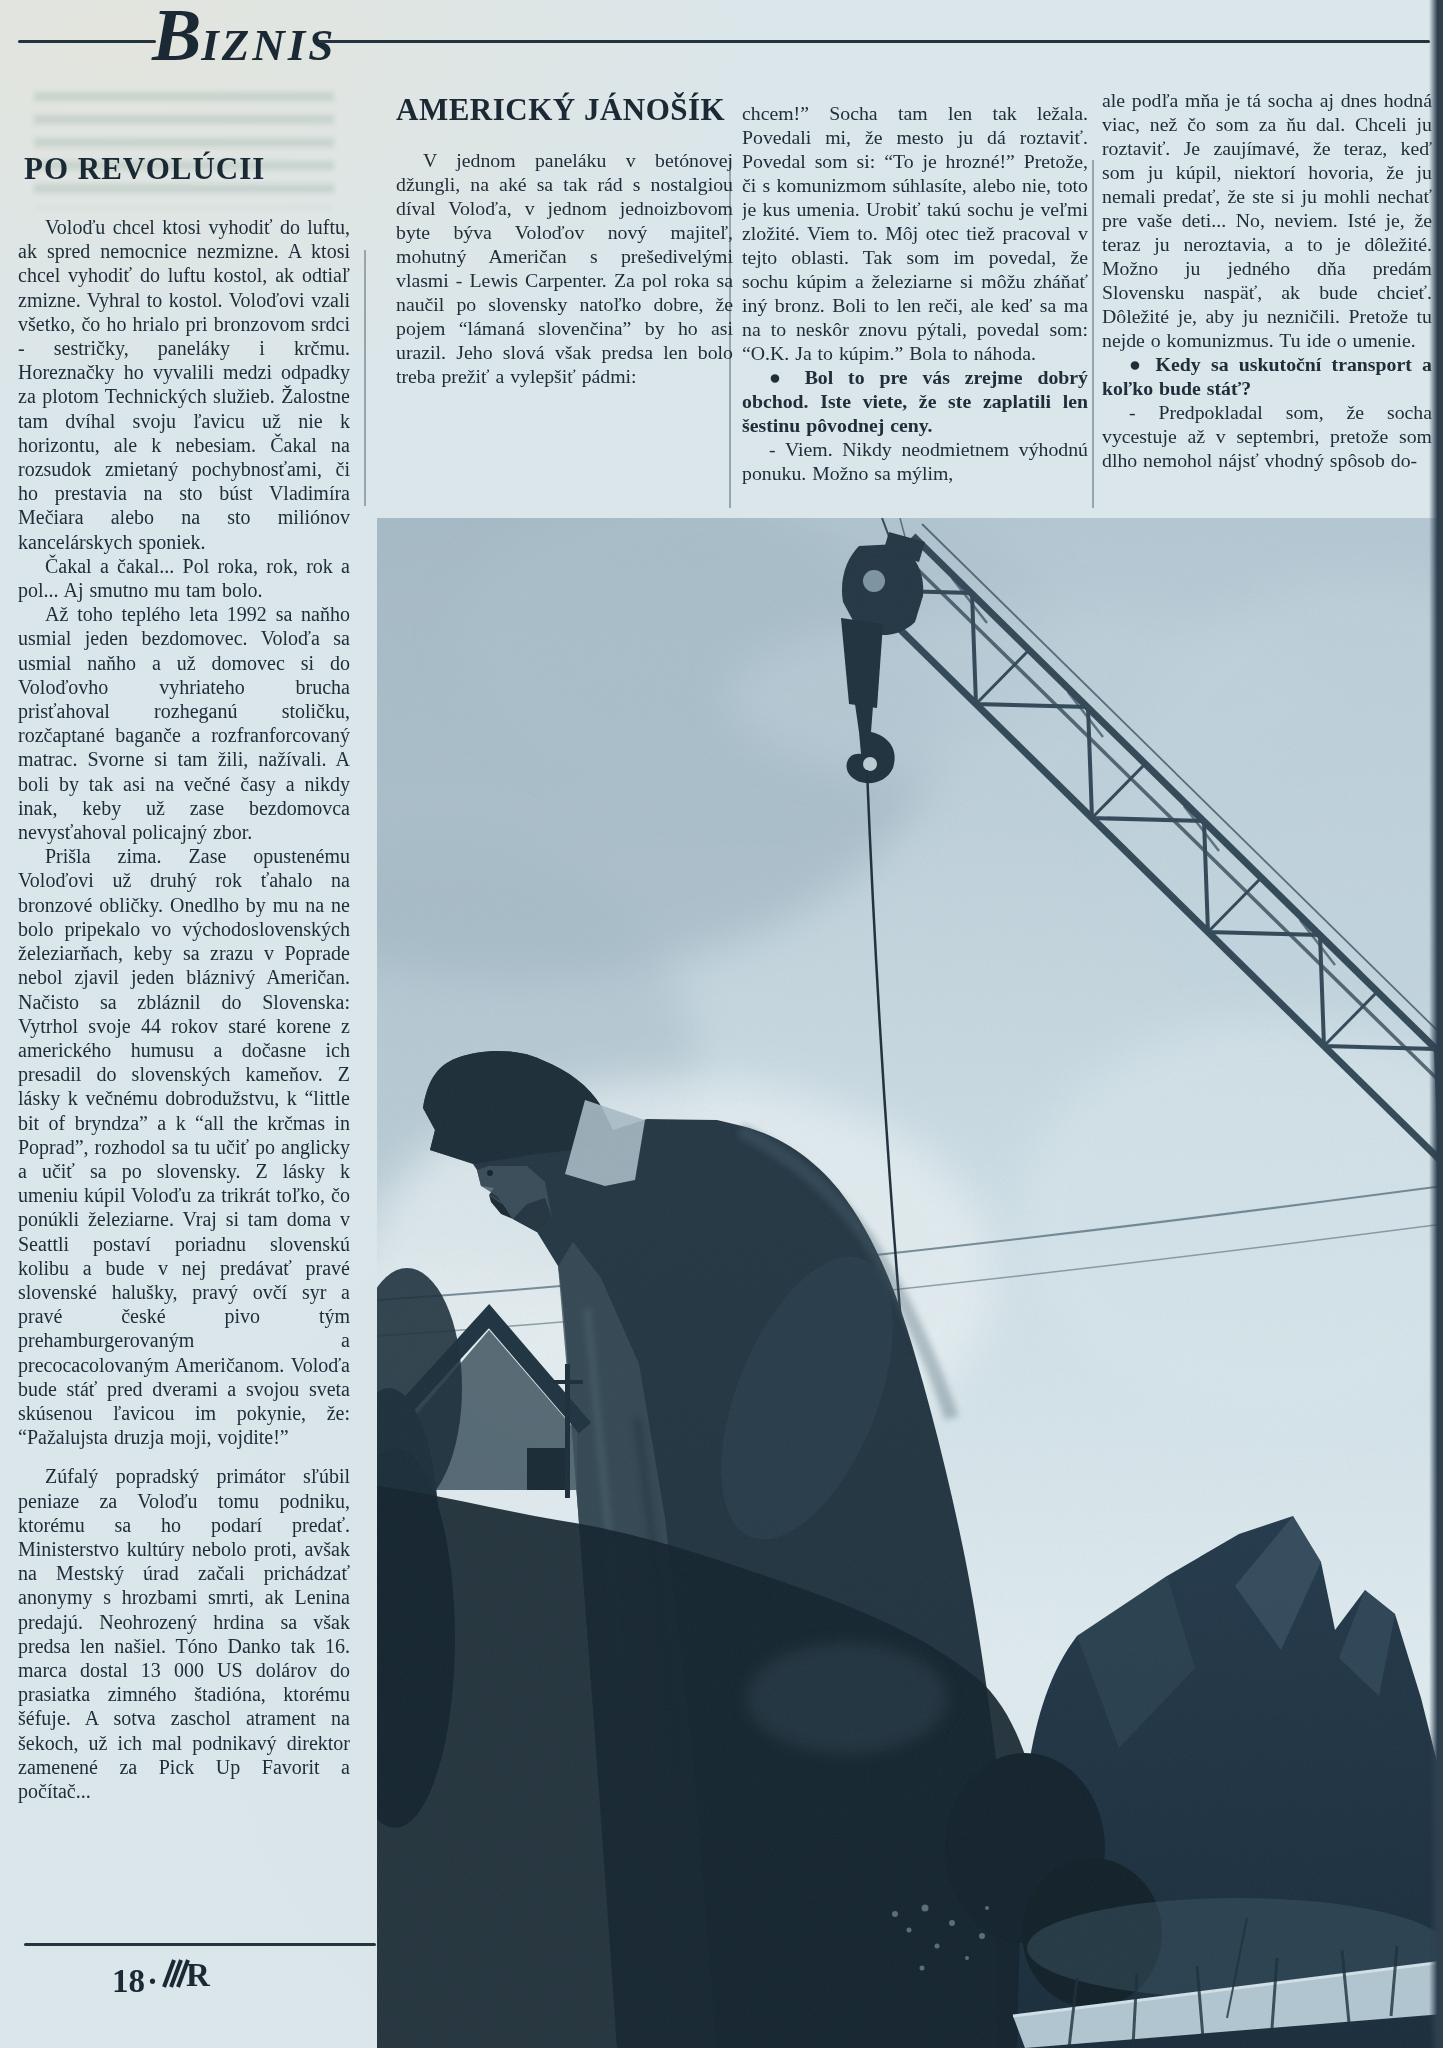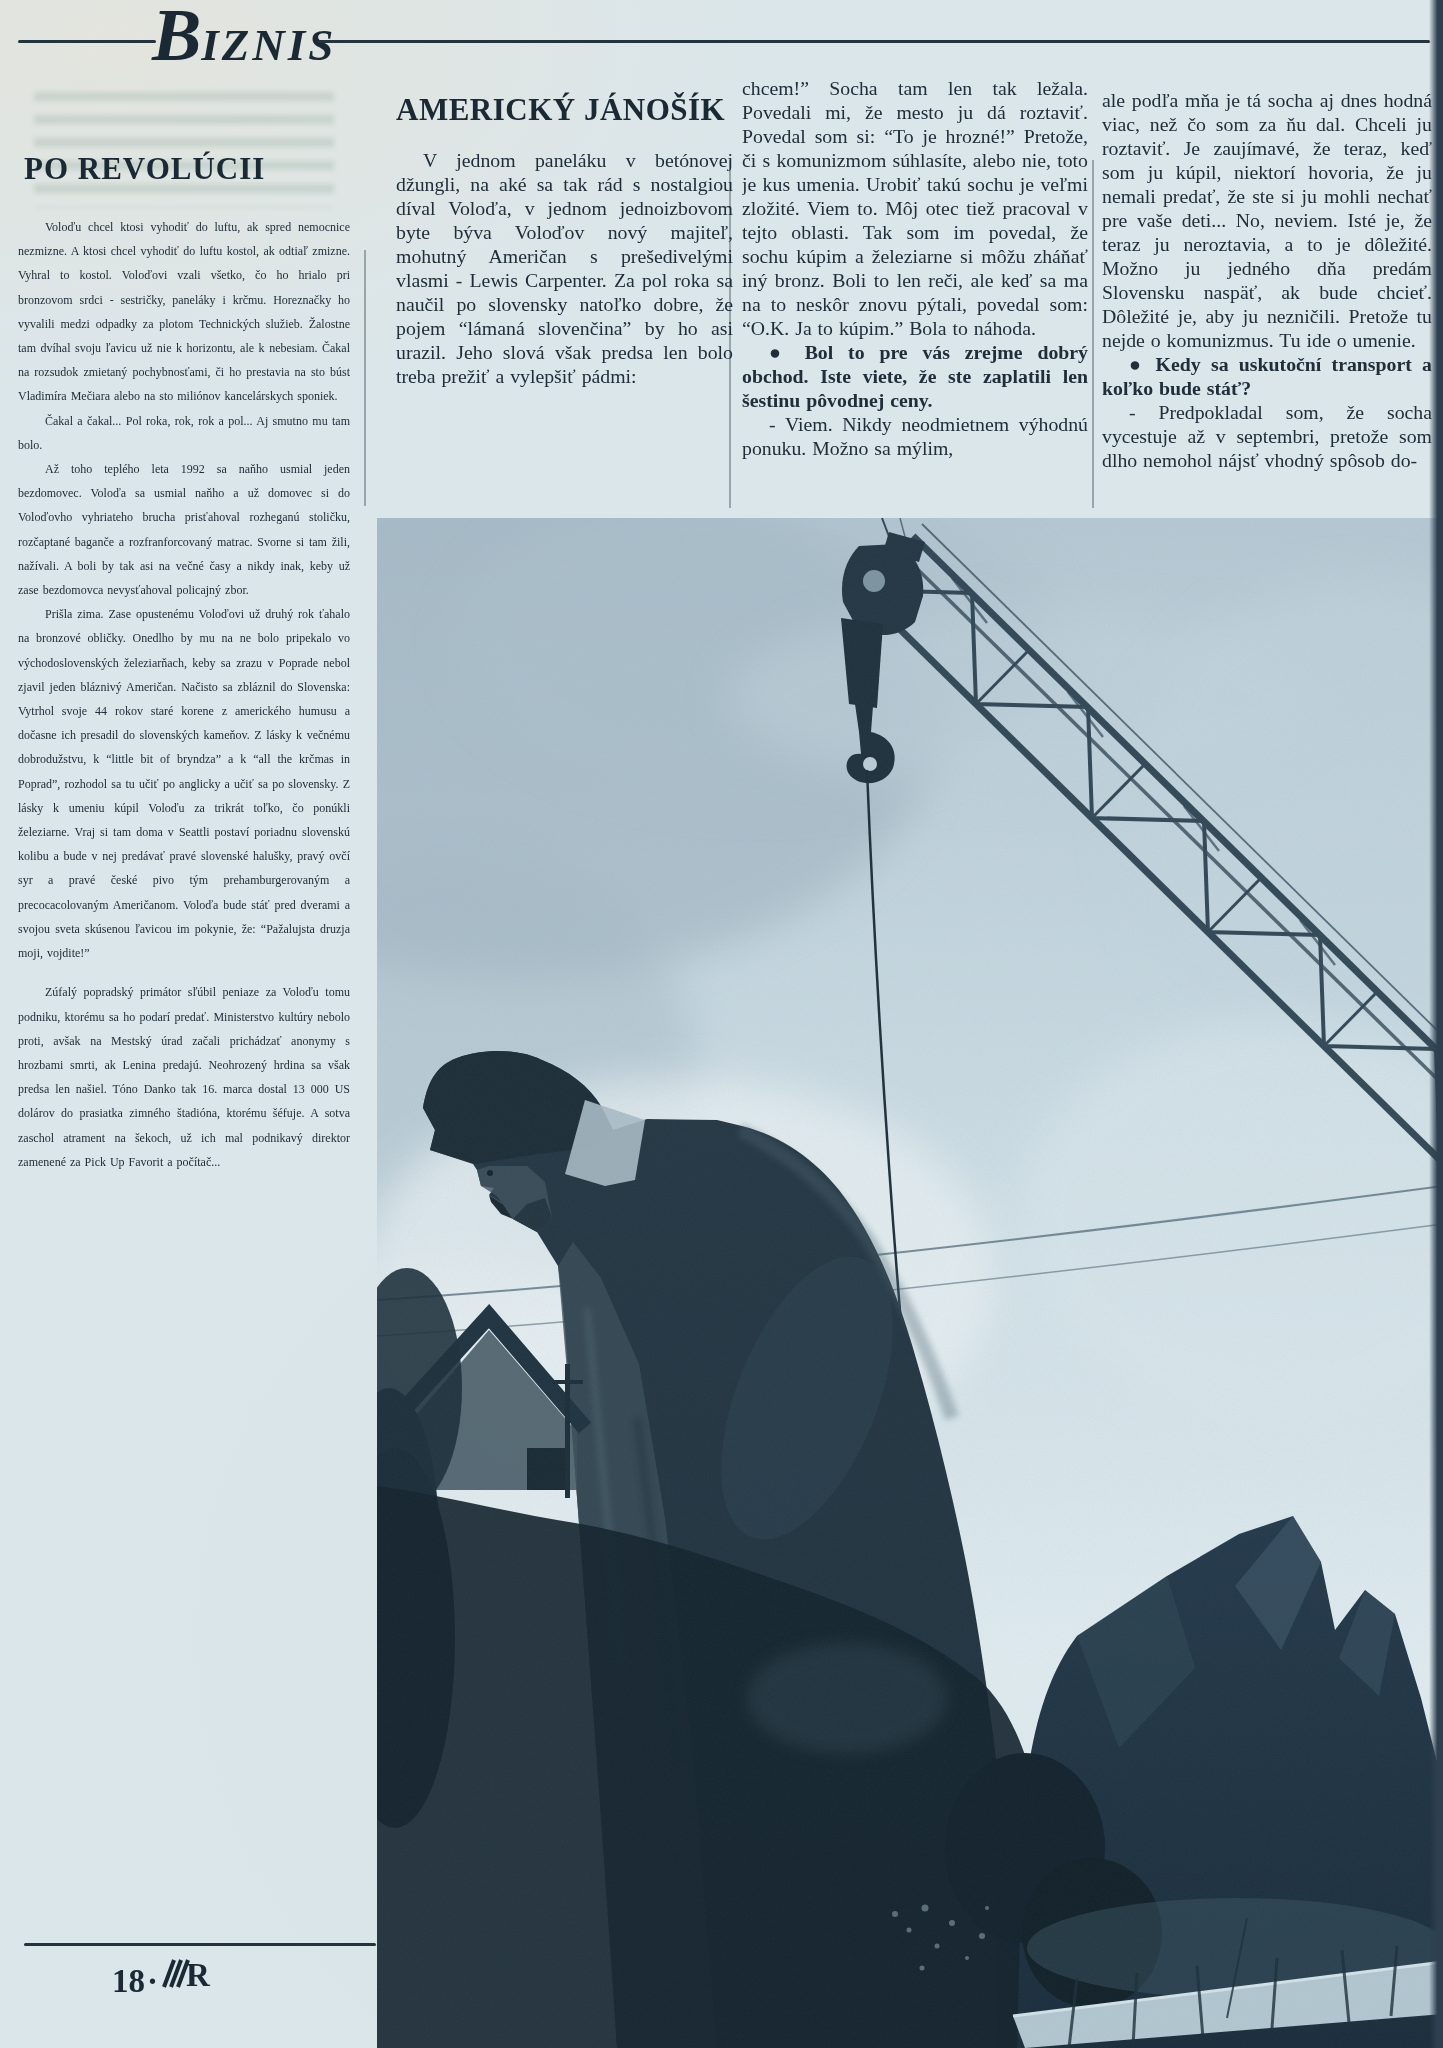--- a/index.html
+++ b/index.html
@@ -16,21 +16,21 @@
   .masthead .initial{font-size:74px;font-weight:bold;font-style:italic;line-height:.9;}
   .masthead .rest{font-size:45px;font-weight:bold;font-style:italic;letter-spacing:3px;line-height:.9;}
   
   .ghost{background:repeating-linear-gradient(to bottom, rgba(116,148,136,.22) 0 9px, rgba(0,0,0,0) 9px 23px);
          filter:blur(2.5px);border-radius:4px;}
   
   .col{overflow:hidden;}
   .col h2{margin:0;color:#1b2935;font-weight:bold;}
   #col1 h2{font-size:31px;letter-spacing:1px;margin:5px 0 28px 6px;}
   #col2 h2{font-size:31px;letter-spacing:.5px;margin:0 0 20px 0;}
-  .body-text p{margin:0;font-size:12px;line-height:24.2px;text-align:justify;text-indent:27px;
+  .body-text p{margin:0;font-size:20px;line-height:24.2px;text-align:justify;text-indent:27px;
                word-spacing:1px;hyphens:none;}
   .cols234 p{font-size:19.8px;line-height:24px;}
   .body-text p.noindent{text-indent:0;}
   .body-text p.bold{font-weight:bold;}
   .body-text p.gap{margin-top:15px;}
   .vrule{width:2px;background:rgba(40,60,72,.38);}
   
   .photo{overflow:hidden;background:#cdddE5;}
   .photo svg{display:block;}
   
@@ -68,21 +68,21 @@
       </div>
   </div>
 
   <div id="col2" class="abs col body-text cols234" style="left:380px;top:92px;width:337px;height:416px;margin-left:16px;">
     <h2>AMERICKÝ JÁNOŠÍK</h2>
     <div>
         <p class="">V jednom paneláku v betónovej džungli, na aké sa tak rád s nostalgiou díval Voloďa, v jednom jednoizbovom byte býva Voloďov nový majiteľ, mohutný Američan s prešedivelými vlasmi - Lewis Carpenter. Za pol roka sa naučil po slovensky natoľko dobre, že pojem “lámaná slovenčina” by ho asi urazil. Jeho slová však predsa len bolo treba prežiť a vylepšiť pádmi:</p>
       </div>
   </div>
 
-  <div id="col3" class="abs col body-text cols234" style="left:742px;top:76px;width:346px;height:432px;">
+  <div id="col3" class="abs col body-text cols234" style="left:742px;top:101px;width:346px;height:432px;">
     <div>
         <p class="noindent ">chcem!” Socha tam len tak ležala. Povedali mi, že mesto ju dá roztaviť. Povedal som si: “To je hrozné!” Pretože, či s komunizmom súhlasíte, alebo nie, toto je kus umenia. Urobiť takú sochu je veľmi zložité. Viem to. Môj otec tiež pracoval v tejto oblasti. Tak som im povedal, že sochu kúpim a železiarne si môžu zháňať iný bronz. Boli to len reči, ale keď sa ma na to neskôr znovu pýtali, povedal som: “O.K. Ja to kúpim.” Bola to náhoda.</p>
         <p class="bold ">● Bol to pre vás zrejme dobrý obchod. Iste viete, že ste zaplatili len šestinu pôvodnej ceny.</p>
         <p class="">- Viem. Nikdy neodmietnem výhodnú ponuku. Možno sa mýlim,</p>
       </div>
   </div>
 
   <div id="col4" class="abs col body-text cols234" style="left:1102px;top:88px;width:330px;height:432px;">
     <div>
         <p class="noindent ">ale podľa mňa je tá socha aj dnes hodná viac, než čo som za ňu dal. Chceli ju roztaviť. Je zaujímavé, že teraz, keď som ju kúpil, niektorí hovoria, že ju nemali predať, že ste si ju mohli nechať pre vaše deti... No, neviem. Isté je, že teraz ju neroztavia, a to je dôležité. Možno ju jedného dňa predám Slovensku naspäť, ak bude chcieť. Dôležité je, aby ju nezničili. Pretože tu nejde o komunizmus. Tu ide o umenie.</p>

